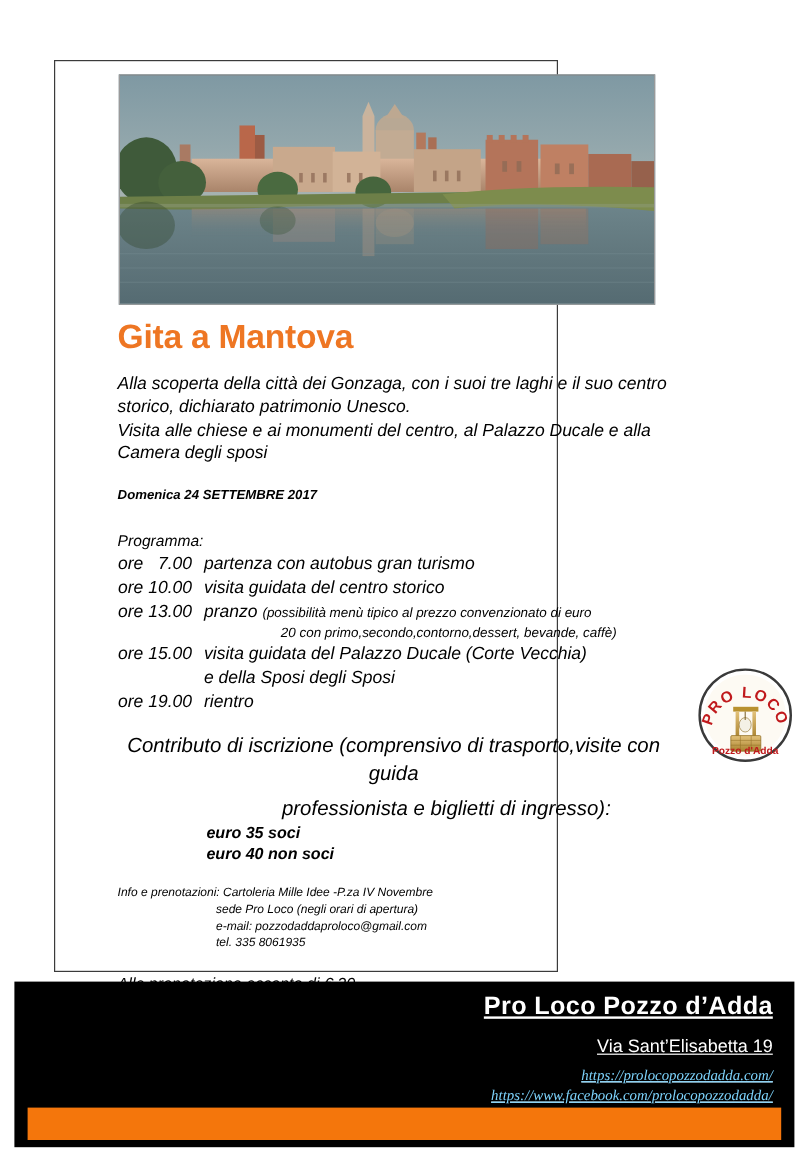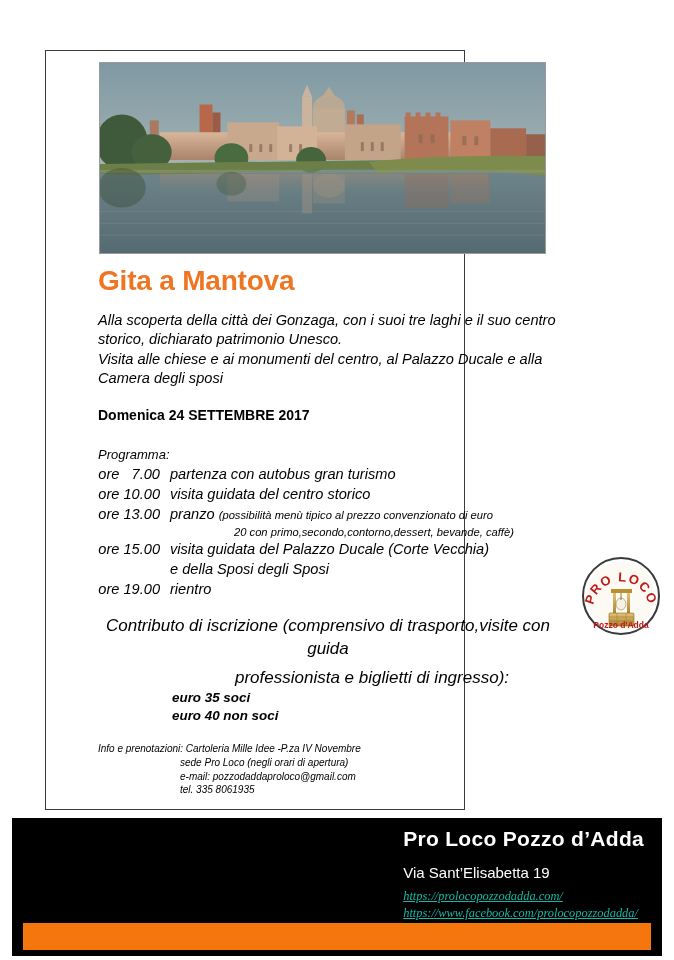--- a/index.html
+++ b/index.html
@@ -62,22 +62,23 @@
 
   .intro {
     font-style: italic;
     font-size: 14.6px;
     line-height: 1.33;
     margin: 0 0 19px 0;
     white-space: pre-line;
   }
 
   .date-line {
+    font-style: italic;
     font-weight: bold;
-    font-size: 14px;
+    font-size: 11px;
     margin: 0 0 24px 0;
   }
 
   .prog-title {
     font-style: italic;
     font-size: 13px;
     margin: 0 0 3px 0;
   }
 
   .prog-list {
@@ -166,42 +167,43 @@
     top: 818px;
     width: 650px;
     height: 138px;
     background: #000000;
     box-sizing: border-box;
   }
   .footer-inner {
     position: absolute;
     right: 18px;
     top: 8px;
-    text-align: left;
+    text-align: right;
     color: #ffffff;
+    text-decoration: underline;
   }
   .footer-title {
     font-size: 21px;
     font-weight: bold;
     letter-spacing: 0.3px;
     line-height: 1.25;
     margin: 0 0 11px 0;
   }
   .footer-address {
     font-size: 15px;
     line-height: 1.3;
     margin: 0 0 5px 0;
   }
   .footer-link {
     display: block;
     font-family: "Liberation Serif", serif;
     font-style: italic;
     font-size: 12.4px;
     line-height: 1.42;
-    color: #14b8a6;
+    color: #7dd3fc;
     text-decoration: underline;
   }
   .footer-orange-bar {
     position: absolute;
     left: 11px;
     top: 105px;
     width: 628px;
     height: 27px;
     background: #f4760c;
   }

